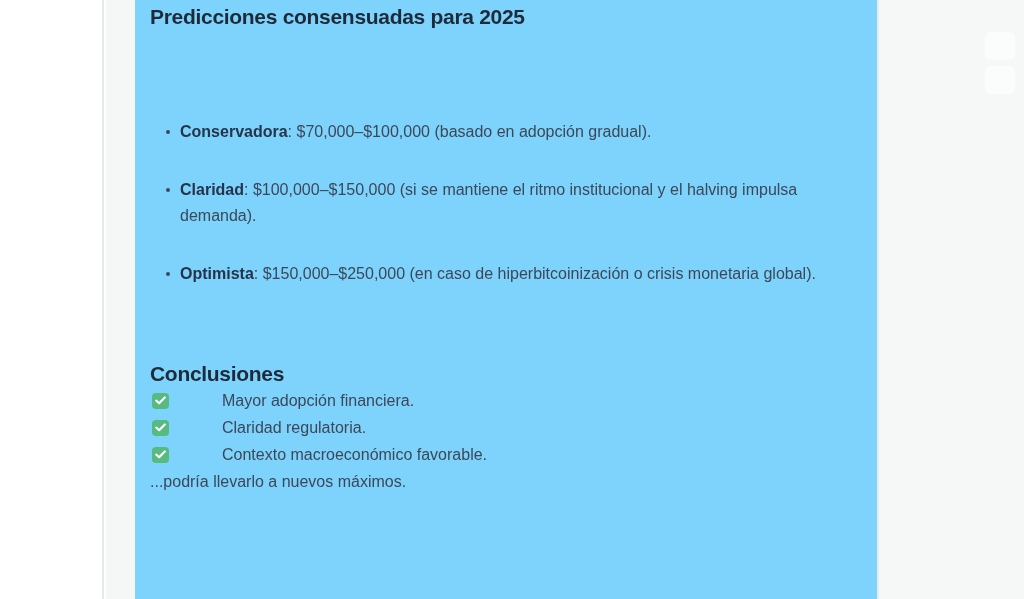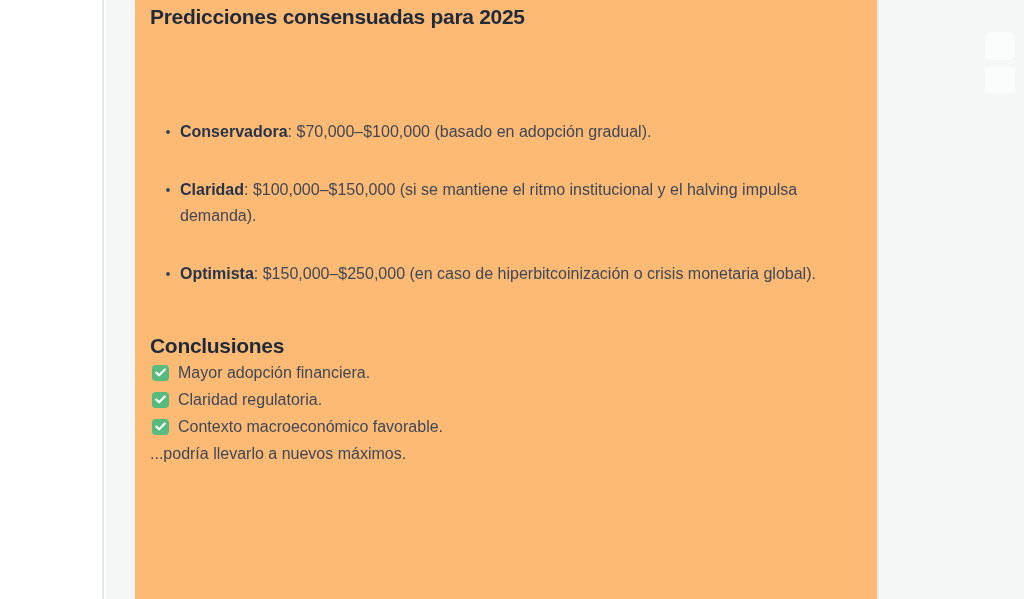--- a/index.html
+++ b/index.html
@@ -48,21 +48,21 @@
     background: #fbfcfc;
   }
   .ghost-btn.b1 { top: 32px; }
   .ghost-btn.b2 { top: 66px; }
 
   
   .doc-card {
     position: absolute;
     left: 135px; top: 0;
     width: 742px; height: 100%;
-    background: #fdba74;
+    background: #7dd3fc;
     box-sizing: border-box;
     padding: 4px 20px 8px 15px; 
     color: #3d4757;
   }
   h2 {
     margin: 0;
     font-size: 21px;
     line-height: 26px;
     font-weight: 700;
     letter-spacing: -0.3px;
@@ -88,35 +88,36 @@
     left: 16px;
     top: 11px;
     width: 4px; height: 4px;
     border-radius: 50%;
     background: #3d4757;
   }
   ul.pred-list strong {
     font-weight: 700;
     color: #273349;
   }
-  h2.conclusions { margin-top: 46px; }
+  h2.conclusions { margin-top: 74px; }
   p.intro {
     margin: 44px 0 0 0;
     font-size: 16px;
     line-height: 27px;
     max-width: 710px;
     color: #3d4757;
   }
   .check-row {
     display: flex;
     align-items: center;
     font-size: 16px;
     line-height: 27px;
     height: 27px;
     color: #3d4757;
+    gap: 44px;
   }
   .checkbox {
     flex: 0 0 auto;
     display: inline-flex;
     align-items: center;
     justify-content: center;
     width: 17px; height: 16px;
     margin-left: 2px;
     margin-right: 9px;
     border-radius: 4px;

